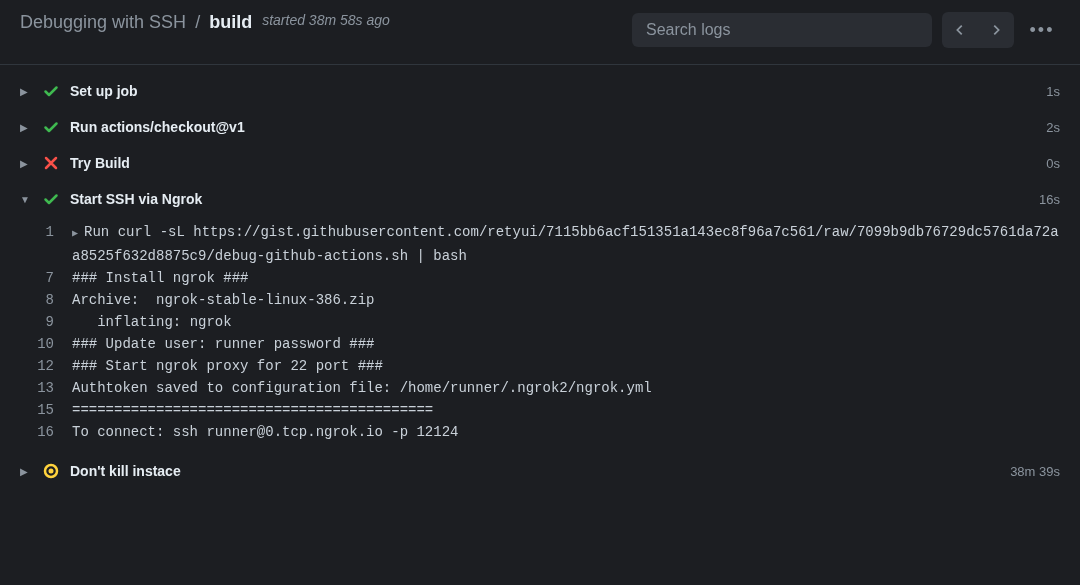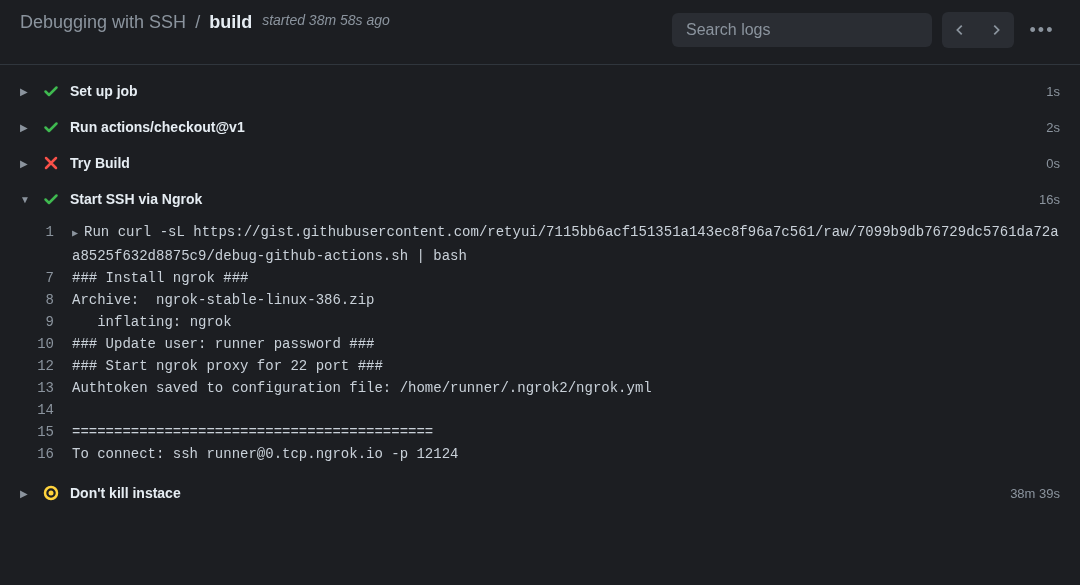--- a/index.html
+++ b/index.html
@@ -51,21 +51,21 @@
       align-items: center;
       gap: 10px;
     }
     .search-input {
       background: #2a2d33;
       border: none;
       border-radius: 6px;
       padding: 8px 14px;
       color: #c9d1d9;
       font-size: 16px;
-      width: 260px;
+      width: 300px;
     }
     .search-input::placeholder {
       color: #8b949e;
     }
     .nav-buttons {
       display: flex;
       background: #2a2d33;
       border-radius: 6px;
       overflow: hidden;
     }
@@ -262,24 +262,20 @@
     </div>
     <div class="log-line">
       <span class="line-num">12</span>
       <span class="line-content">### Start ngrok proxy for 22 port ###</span>
     </div>
     <div class="log-line">
       <span class="line-num">13</span>
       <span class="line-content">Authtoken saved to configuration file: /home/runner/.ngrok2/ngrok.yml</span>
     </div>
     <div class="log-line">
-      <span class="line-num">14</span>
-      <span class="line-content"></span>
-    </div>
-    <div class="log-line">
       <span class="line-num">15</span>
       <span class="line-content">===========================================</span>
     </div>
     <div class="log-line">
       <span class="line-num">16</span>
       <span class="line-content">To connect: ssh runner@0.tcp.ngrok.io -p 12124</span>
     </div>
   </div>
 
   <div class="step">

